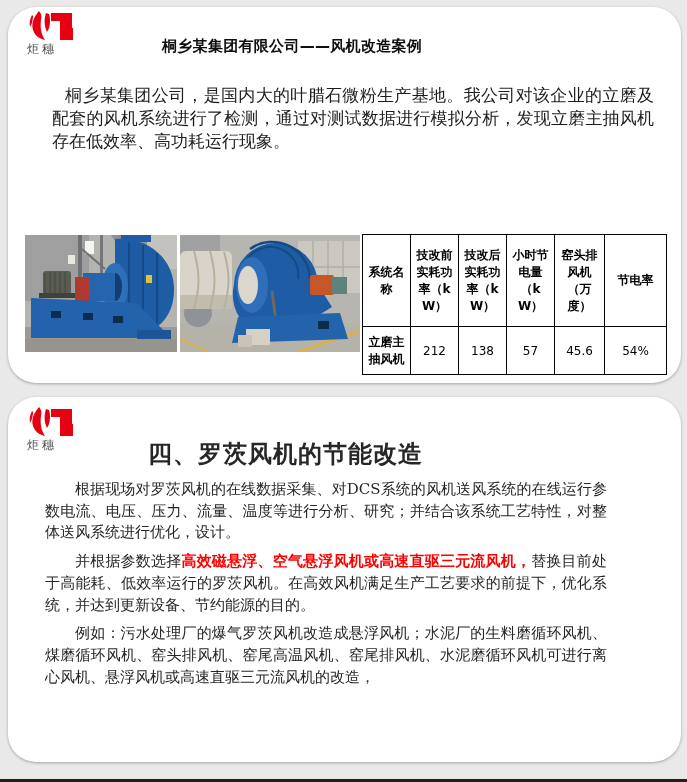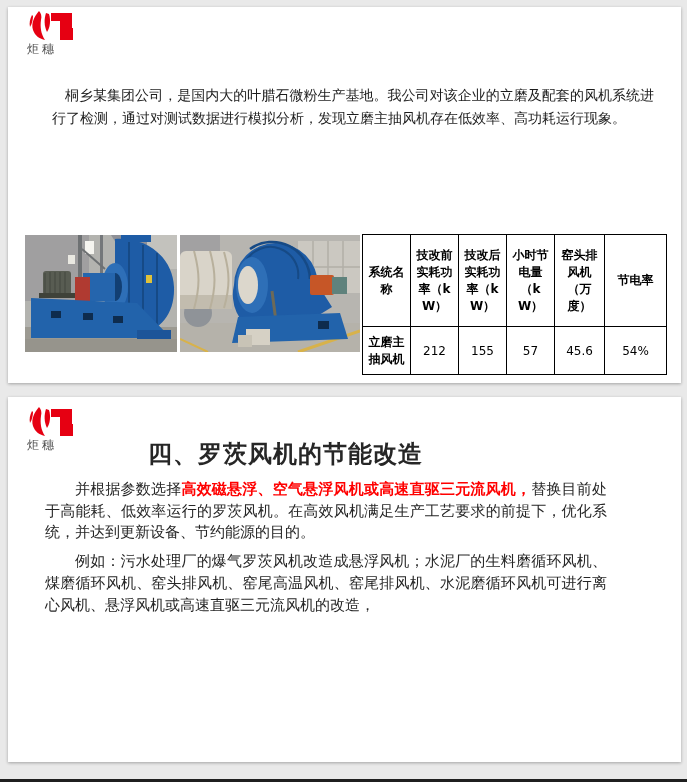--- a/index.html
+++ b/index.html
@@ -4,20 +4,21 @@
 <style>
   html,body{margin:0;padding:0;}
   body{
     width:687px;height:782px;position:relative;overflow:hidden;
     background:#e9e9e9;
     font-family:"DejaVu Sans","Liberation Sans",sans-serif;
   }
   .page{
     position:absolute;left:8px;width:673px;background:#ffffff;
     box-shadow:0 1px 3px rgba(0,0,0,.30);
+    border-radius:28px;
   }
   .page1{top:7px;height:376px;}
   .page2{top:397px;height:365px;}
 
   
   .logo{position:absolute;left:19px;top:3px;width:64px;}
   .page2 .logo{top:9px;}
   .logo svg{display:block;}
   .logo-text{
     font-size:12px;color:#4a4a4a;letter-spacing:3px;line-height:13px;
@@ -25,21 +26,21 @@
   }
 
   
   .p1-title{
     position:absolute;left:154px;top:30px;
     font-size:15px;font-weight:bold;color:#0f0f0f;letter-spacing:.3px;
     font-family:"DejaVu Sans","Liberation Sans",sans-serif;white-space:nowrap;
   }
   .p1-body{
     position:absolute;top:77px;left:44px;right:27px;
-    font-size:14px;line-height:23px;color:#1c1c1c;text-align:justify;
+    font-size:17px;line-height:23px;color:#1c1c1c;text-align:justify;
     font-family:"DejaVu Serif","Liberation Serif",serif;
   }
   .p1-body p{margin:0;text-indent:13px;}
 
   .photos{position:absolute;top:228px;left:17px;height:117px;}
   .photo{position:absolute;top:0;height:117px;overflow:hidden;}
   .photo svg{display:block;width:100%;height:100%;}
   .photo-a{left:0;width:152px;}
   .photo-b{left:155px;width:180px;}
 
@@ -83,20 +84,21 @@
         <path d="M19 3 C17 9 17 16 20 22 C23 18 24 10 22 4 Z" fill="#e60012"></path>
         <path d="M5 5 C3 9 2 13 3 17 C5 14 6 9 6 6 Z" fill="#e60012"></path>
         <rect x="24" y="3" width="21" height="17" fill="#e60012"></rect>
         <rect x="24" y="11" width="9" height="9" fill="#ffffff"></rect>
         <rect x="33" y="18" width="13" height="12" fill="#e60012"></rect>
       </svg>
     </span>
     <div class="logo-text">炬穗</div>
   </div>
 
+  <div class="p1-title">桐乡某集团有限公司——风机改造案例</div>
 
   <div class="p1-body">
     <p>桐乡某集团公司，是国内大的叶腊石微粉生产基地。我公司对该企业的立磨及配套的风机系统进行了检测，通过对测试数据进行模拟分析，发现立磨主抽风机存在低效率、高功耗运行现象。</p>
   </div>
 
   <div class="photos">
     <div class="photo photo-a">
       <svg viewBox="0 0 152 117" preserveAspectRatio="none">
         <rect width="152" height="117" fill="#b3b3af"></rect>
         <rect width="64" height="66" fill="#a09fa0"></rect>
@@ -171,21 +173,21 @@
       <th>系统名称</th>
       <th>技改前实耗功率（kW）</th>
       <th>技改后实耗功率（kW）</th>
       <th>小时节电量（kW）</th>
       <th>窑头排风机（万度）</th>
       <th>节电率</th>
     </tr>
     <tr>
       <td class="rowhead">立磨主抽风机</td>
       <td>212</td>
-      <td>155</td>
+      <td>138</td>
       <td>57</td>
       <td>45.6</td>
       <td>54%</td>
     </tr>
   </tbody>
     </table>
 </div>
 
 <div class="page page2">
 
@@ -199,18 +201,19 @@
         <rect x="24" y="11" width="9" height="9" fill="#ffffff"></rect>
         <rect x="33" y="18" width="13" height="12" fill="#e60012"></rect>
       </svg>
     </span>
     <div class="logo-text">炬穗</div>
   </div>
 
   <div class="p2-heading">四、罗茨风机的节能改造</div>
 
   <div class="p2-body">
+    <p>根据现场对罗茨风机的在线数据采集、对DCS系统的风机送风系统的在线运行参数电流、电压、压力、流量、温度等进行分析、研究；并结合该系统工艺特性，对整体送风系统进行优化，设计。</p>
     <p><span>并根据参数选择</span><span class="red-em">高效磁悬浮、空气悬浮风机或高速直驱三元流风机，</span><span>替换目前处于高能耗、低效率运行的罗茨风机。在高效风机满足生产工艺要求的前提下，优化系统，并达到更新设备、节约能源的目的。</span></p>
     <p>例如：污水处理厂的爆气罗茨风机改造成悬浮风机；水泥厂的生料磨循环风机、煤磨循环风机、窑头排风机、窑尾高温风机、窑尾排风机、水泥磨循环风机可进行离心风机、悬浮风机或高速直驱三元流风机的改造，</p>
   </div>
 </div>
 
 <div class="bottom-bar"></div>
 
 </body></html>

